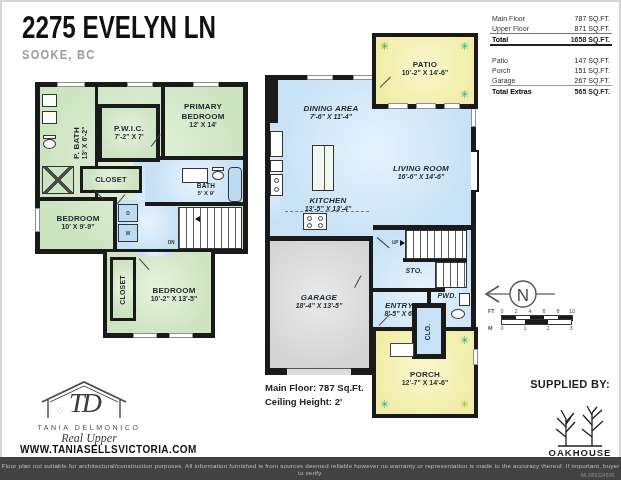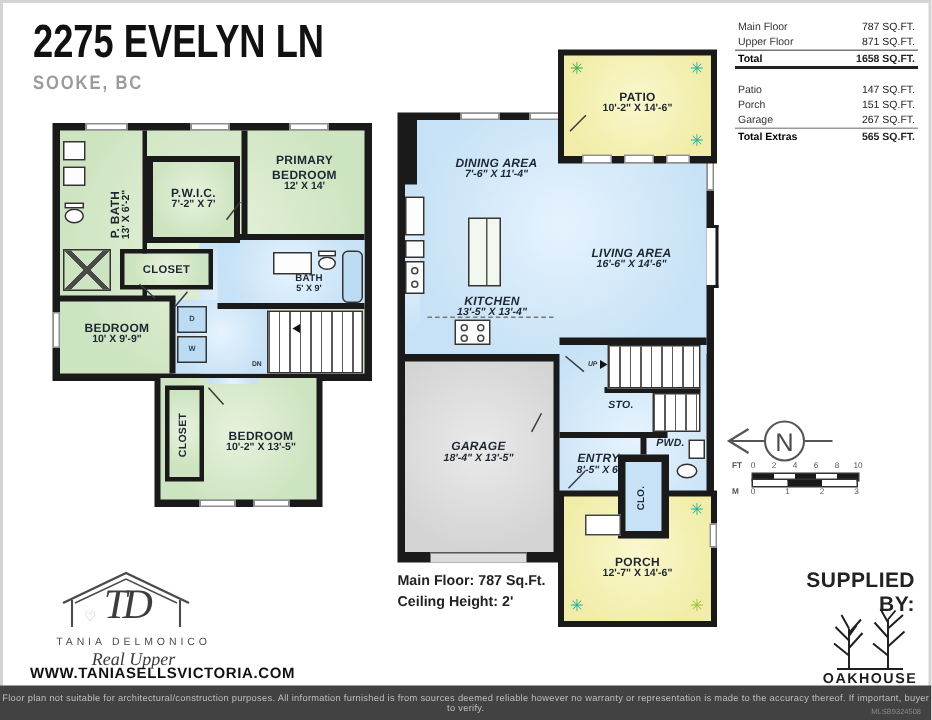--- a/index.html
+++ b/index.html
@@ -50,21 +50,21 @@
   .burner{position:absolute;width:5px;height:5px;border:1px solid #444;border-radius:50%;box-sizing:border-box;}
   
   .sb{font-size:5.5px;color:#555;}
   .sb .lbl{position:absolute;font-weight:bold;}
   .sb .tick{position:absolute;transform:translateX(-50%);}
   .seg{height:100%;float:left;box-sizing:border-box;}
   
   .agent-name{font-size:7px;letter-spacing:2.6px;color:#4c4c4c;text-align:center;}
   .agent-tag{font-family:"Liberation Serif",serif;font-style:italic;font-size:12px;color:#3c3c3c;text-align:center;}
   .website{font-size:10px;font-weight:bold;letter-spacing:.4px;color:#111;}
-  .supplied{font-size:14px;font-weight:bold;color:#222;text-align:right;letter-spacing:.3px;}
+  .supplied{font-size:11px;font-weight:bold;color:#222;text-align:right;letter-spacing:.3px;}
   .oak-name{font-size:9.5px;font-weight:bold;letter-spacing:1px;color:#1c1c1c;text-align:center;}
   .oak-sub{font-size:5.5px;letter-spacing:1.2px;color:#2a2a2a;text-align:center;}
   .footer{position:absolute;left:0;top:457px;width:621px;height:23px;background:#424242;z-index:20;}
   .footer .disc{padding-top:5px;text-align:center;font-size:6.2px;color:#bdbdbd;letter-spacing:.2px;}
   .footer .ref{position:absolute;right:7px;bottom:2px;font-size:5px;color:#8a8a8a;}
 </style>
 </head>
 <body>
 
 <div class="page">
@@ -233,21 +233,21 @@
       </div>
 
     <div class="fx" style="left:194px;top:218px;width:11px;height:13px;"></div>
     <div class="fx oval" style="left:186px;top:234px;width:14px;height:10px;"></div>
 
     <div class="rl" style="left:28px;top:26px;width:76px;height:24px;">
       <span class="nm">DINING AREA</span>
       <span class="dm">7'-6" X 11'-4"</span>
     </div>
     <div class="rl" style="left:112px;top:86px;width:88px;height:24px;">
-      <span class="nm">LIVING AREA</span>
+      <span class="nm">LIVING ROOM</span>
       <span class="dm">16'-6" X 14'-6"</span>
     </div>
     <div class="rl" style="left:24px;top:118px;width:78px;height:24px;">
       <span class="nm">KITCHEN</span>
       <span class="dm">13'-5" X 13'-4"</span>
     </div>
     <div class="rl" style="left:10px;top:214px;width:88px;height:26px;">
       <span class="nm">GARAGE</span>
       <span class="dm">18'-4" X 13'-5"</span>
     </div>

